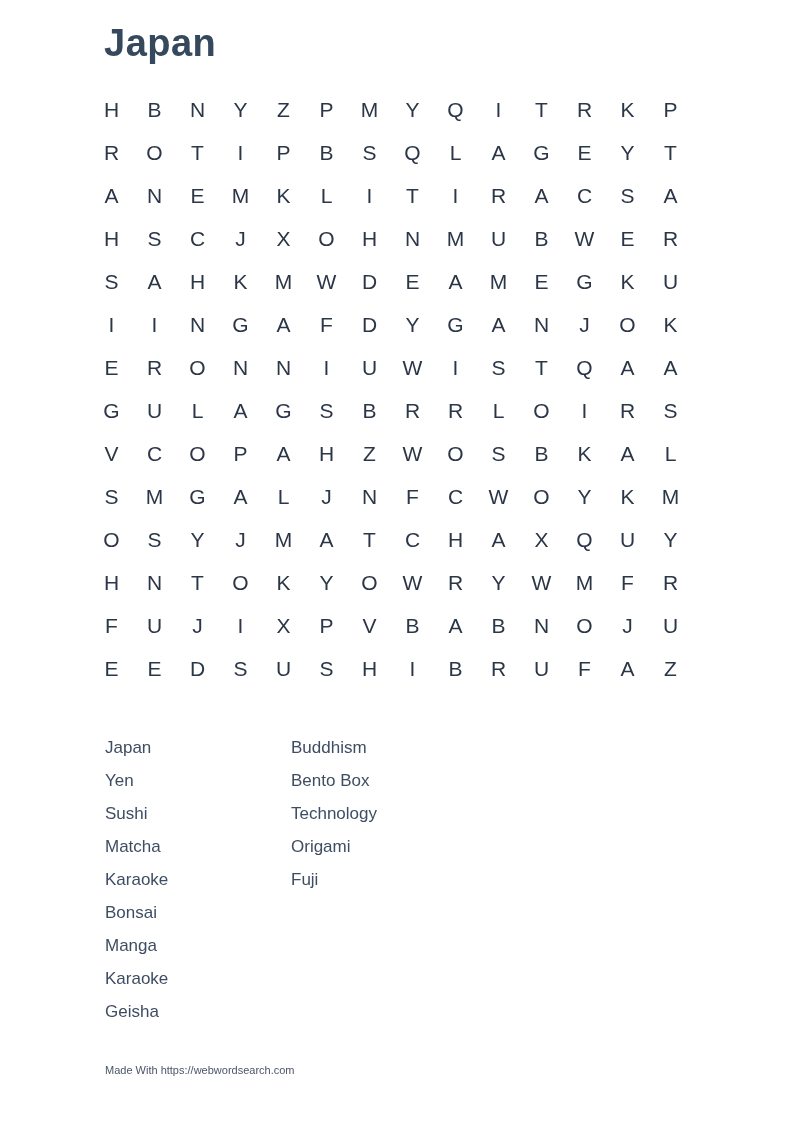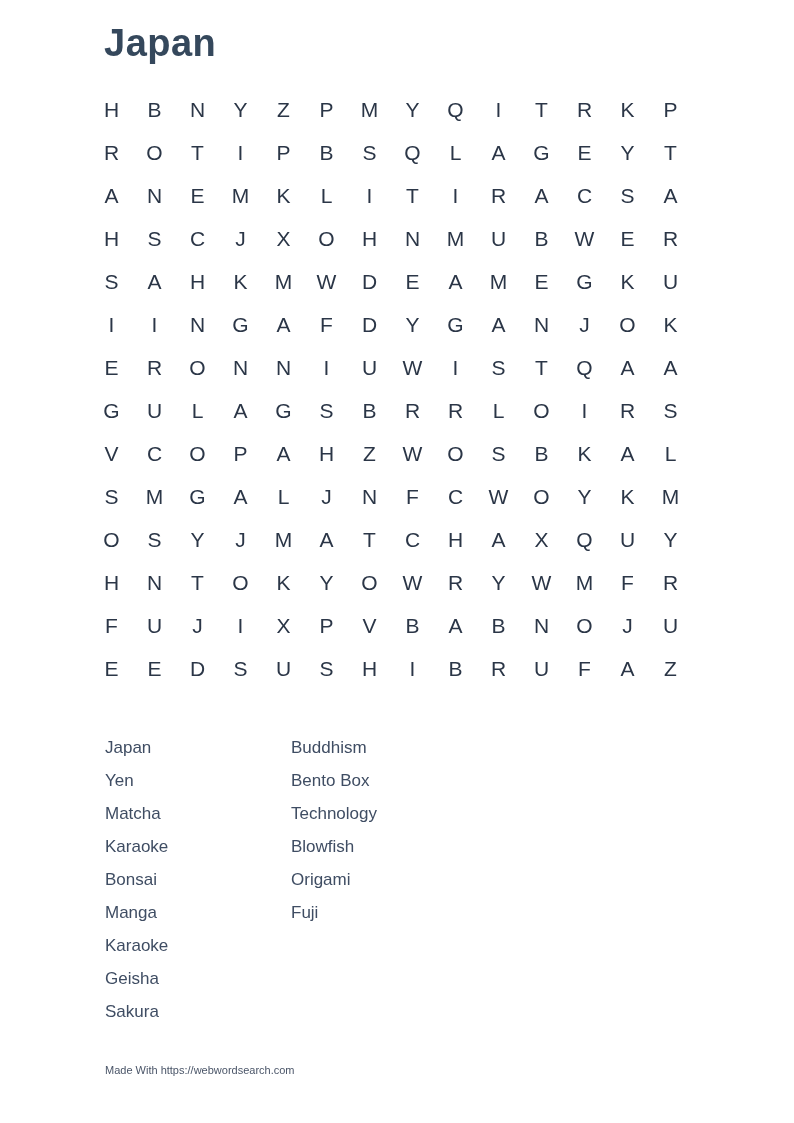--- a/index.html
+++ b/index.html
@@ -271,32 +271,31 @@
       <div class="cell">U</div>
       <div class="cell">F</div>
       <div class="cell">A</div>
       <div class="cell">Z</div>
     </div>
 
   <div class="words">
     <div class="word-col" id="word-col-1">
         <div class="word">Japan</div>
         <div class="word">Yen</div>
+        <div class="word">Sushi</div>
         <div class="word">Matcha</div>
         <div class="word">Karaoke</div>
         <div class="word">Bonsai</div>
         <div class="word">Manga</div>
         <div class="word">Karaoke</div>
         <div class="word">Geisha</div>
-        <div class="word">Sakura</div>
       </div>
     <div class="word-col" id="word-col-2">
         <div class="word">Buddhism</div>
         <div class="word">Bento Box</div>
         <div class="word">Technology</div>
-        <div class="word">Blowfish</div>
         <div class="word">Origami</div>
         <div class="word">Fuji</div>
       </div>
   </div>
 
   <div class="footer">Made With https://webwordsearch.com</div>
 </div>
 
 </body></html>

